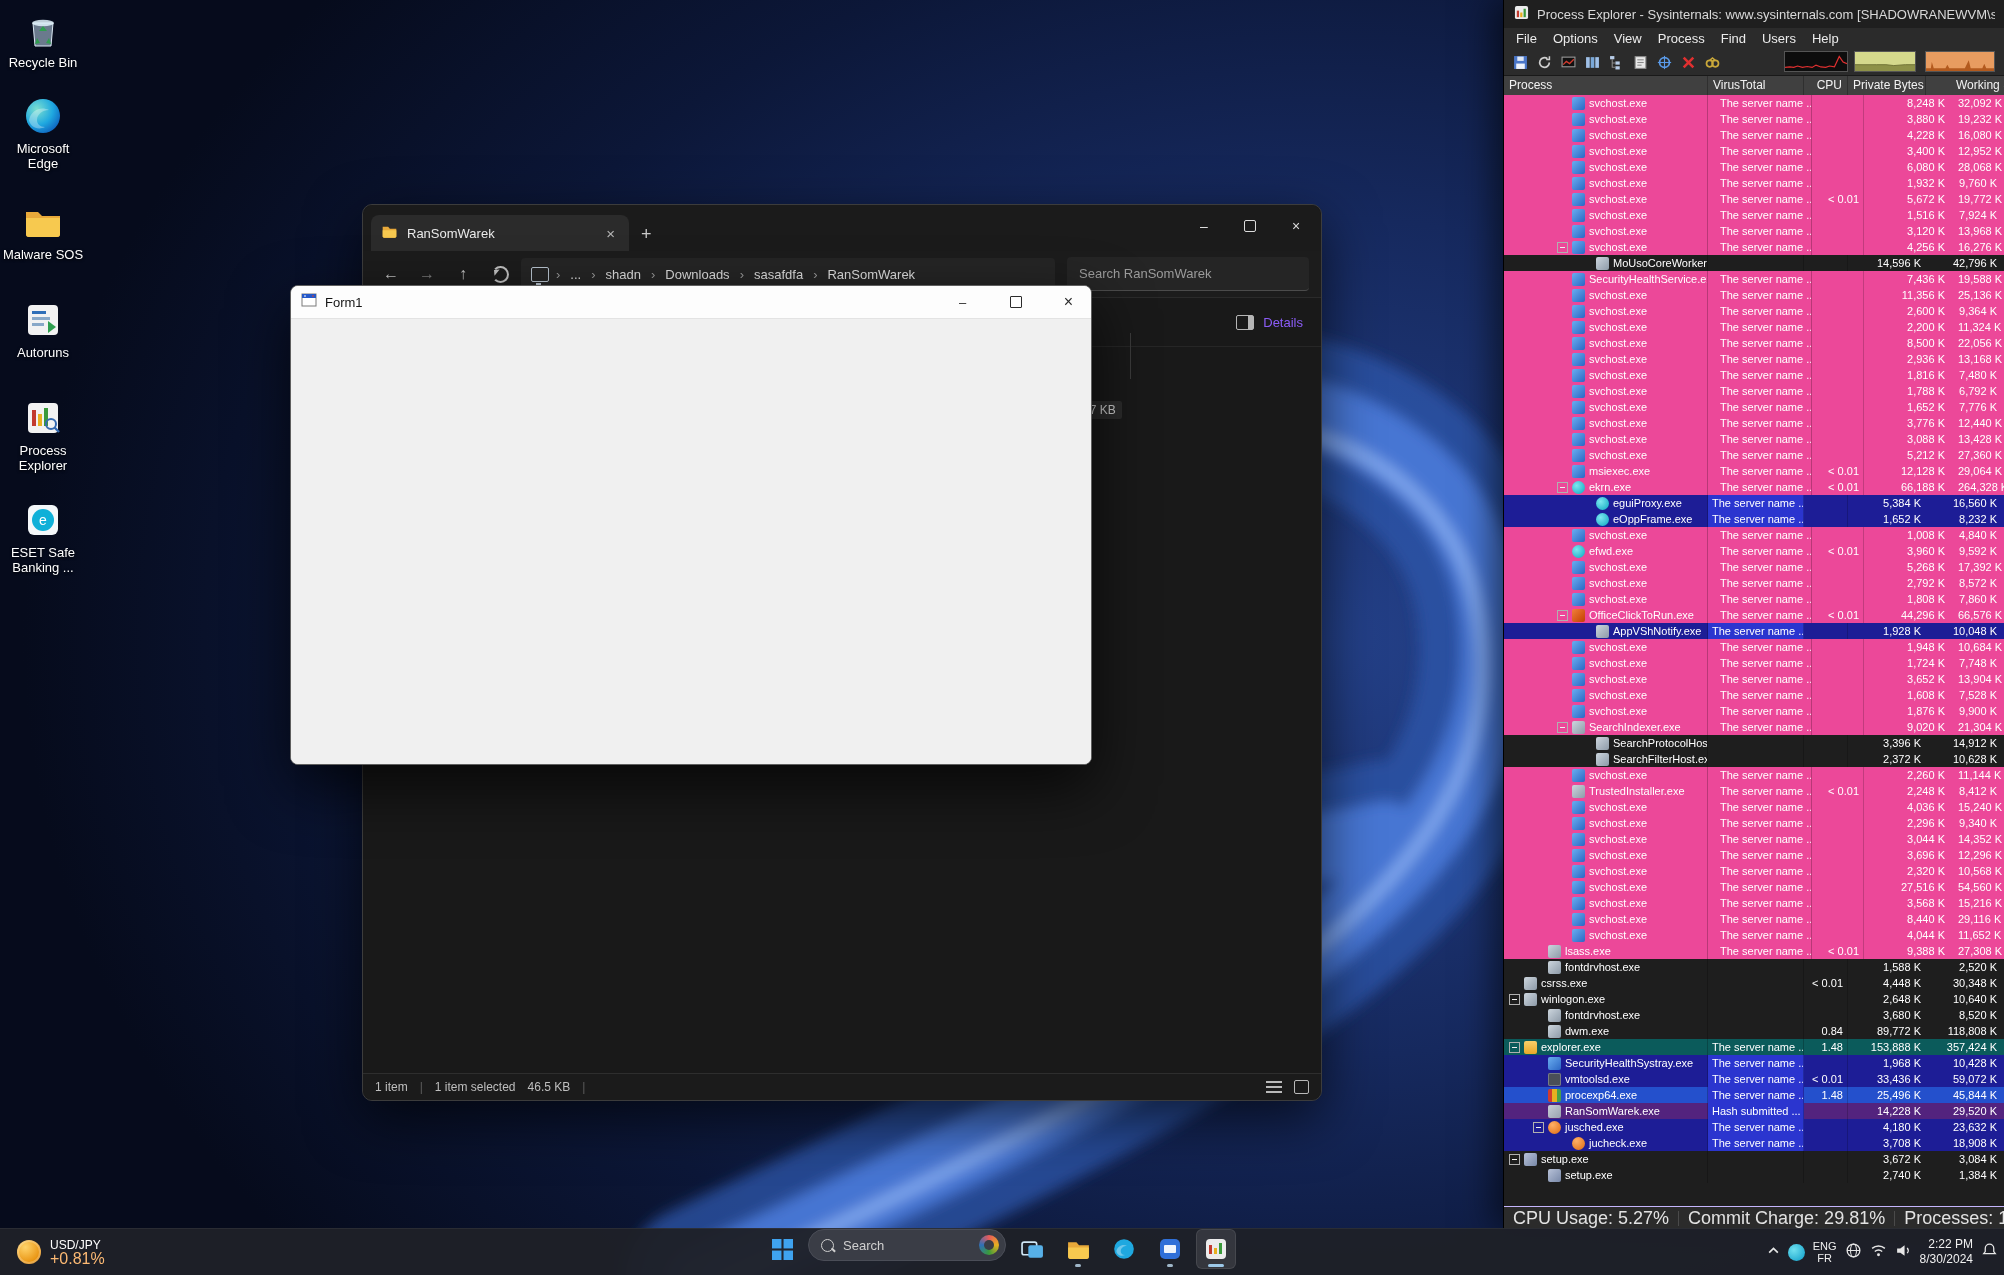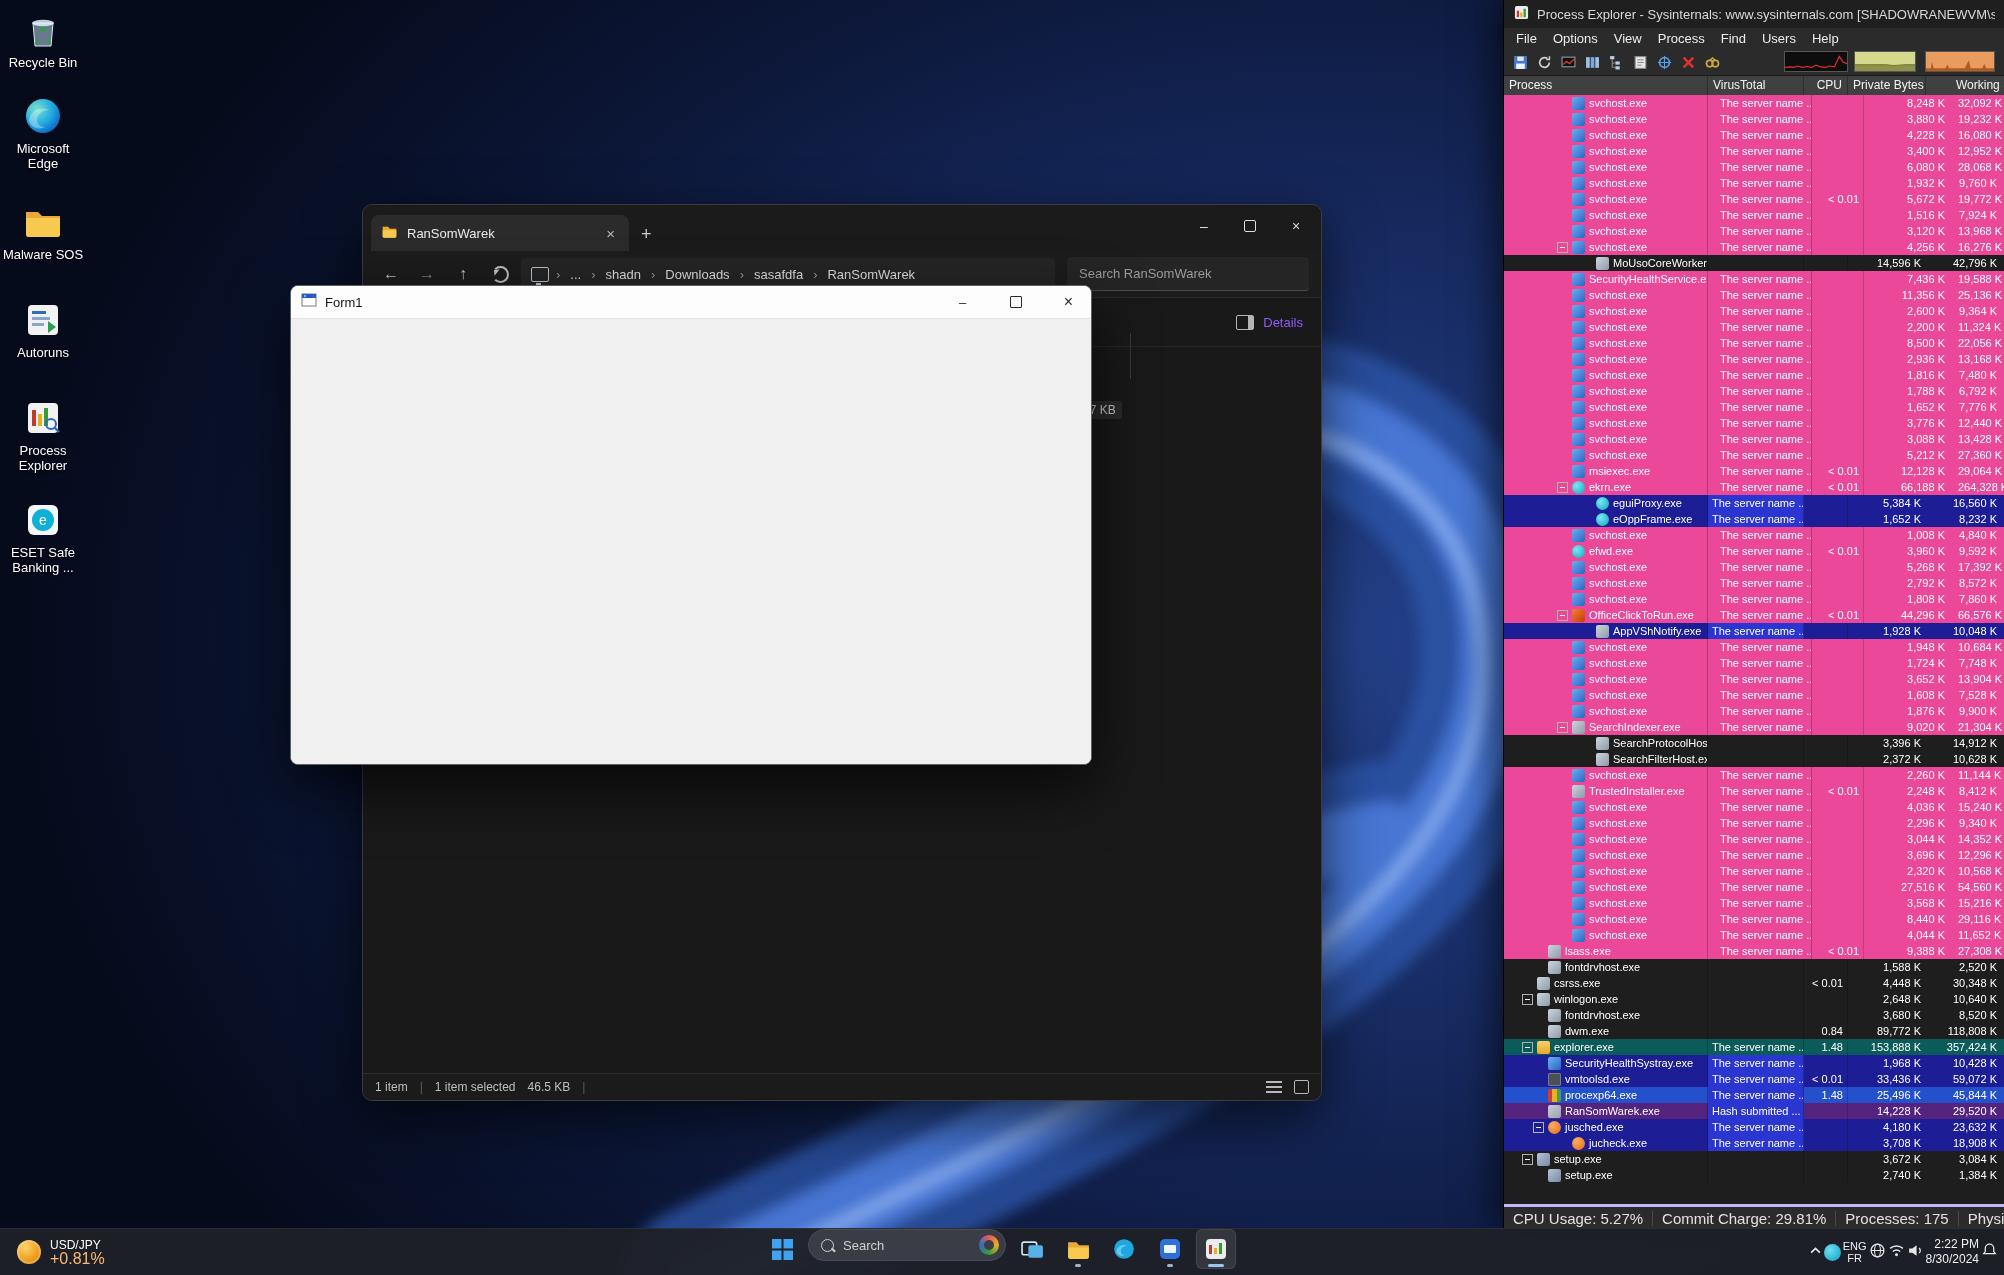--- a/index.html
+++ b/index.html
@@ -88,37 +88,37 @@
   .prow.sel{background:#2450cc;}
   .prow.packed{background:#53237e;}
   .prow.net{background:#0b5b5b;}
   .cell{box-sizing:border-box;height:16px;line-height:16px;overflow:hidden;}
   .cname{width:204px;display:flex;align-items:center;gap:4px;border-right:1px solid rgba(0,0,0,.22);}
   .cvt{width:96px;padding:0 4px;border-right:1px solid rgba(0,0,0,.22);}
   .cvt.vtb{background:#2b35cf;}
   .ccpu{width:44px;text-align:right;padding-right:4px;border-right:1px solid rgba(0,0,0,.18);}
   .cpb{width:78px;text-align:right;padding-right:5px;}
   .cws{flex:1;text-align:right;padding-right:8px;}
-  .i0{padding-left:18px;}.i1{padding-left:29px;}.i2{padding-left:53px;}.i3{padding-left:77px;}
+  .i0{padding-left:5px;}.i1{padding-left:29px;}.i2{padding-left:53px;}.i3{padding-left:77px;}
   .exp{width:11px;height:11px;min-width:11px;border:1px solid #b0b0b0;position:relative;box-sizing:border-box;}
   .exp.ph{border-color:transparent;}
   .exp:not(.ph)::after{content:"";position:absolute;left:2px;right:2px;top:4px;height:1px;background:#f0f0f0;}
   .pic{width:13px;height:13px;min-width:13px;border-radius:2px;}
   .pic.winb{background:linear-gradient(135deg,#6aaef0,#2b66c4);}
   .pic.wing{background:linear-gradient(135deg,#cdd6de,#8d9aa8);}
   .pic.eset{background:radial-gradient(circle at 35% 35%,#7de8f0,#0aa6c0);border-radius:50%;}
   .pic.office{background:linear-gradient(135deg,#f0803a,#c43e01);}
   .pic.folder{background:linear-gradient(#f8d06a,#e8a828);}
   .pic.vm{background:#4a4f58;box-shadow:inset 0 0 0 1px #767c85;}
   .pic.pe{background:linear-gradient(90deg,#d23b2e 0 4px,#e8b020 4px 9px,#48a048 9px 13px);}
   .pic.app{background:linear-gradient(135deg,#c8cfd8,#98a2ae);}
   .pic.java{background:radial-gradient(circle at 35% 30%,#ffb066,#e06a10);border-radius:50%;}
   .pic.setup{background:linear-gradient(135deg,#b8c2d8,#7888a8);}
-  .pstatus{position:absolute;left:0;right:0;bottom:0;height:22px;background:#2b2b2b;border-top:3px solid #c4b5fd;
-           display:flex;align-items:center;font-size:15px;color:#e2e2e2;}
+  .pstatus{position:absolute;left:0;right:0;bottom:0;height:22px;background:#2b2b2b;border-top:1px solid #c4b5fd;
+           display:flex;align-items:center;font-size:18px;color:#e2e2e2;}
   .pseg{padding:0 9px;border-right:1px solid #4a4a4a;height:15px;line-height:15px;white-space:nowrap;}
   
   .tbar{position:absolute;left:0;right:0;bottom:0;height:46px;background:rgba(30,32,40,.96);
         border-top:1px solid rgba(255,255,255,.06);z-index:30;}
   .twidget{position:absolute;left:8px;top:4px;height:38px;display:flex;align-items:center;gap:9px;padding:0 9px;border-radius:6px;}
   .coin{width:24px;height:24px;border-radius:50%;background:radial-gradient(circle at 35% 30%,#ffd36a,#e8920f 70%,#b56a06);box-shadow:inset 0 0 0 2px rgba(255,255,255,.25);}
   .wtxt{display:flex;flex-direction:column;line-height:14px;}
   .wtop{color:#fff;font-size:12px;}
   .wbot{color:#fdba74;font-size:16px;}
   .tcenter{position:absolute;left:762px;top:0;height:46px;display:flex;align-items:flex-start;gap:6px;}
@@ -127,21 +127,21 @@
   .tico.active{background:rgba(255,255,255,.10);box-shadow:inset 0 0 0 1px rgba(255,255,255,.09);}
   .rind{position:absolute;bottom:2px;left:50%;transform:translateX(-50%);width:6px;height:3px;border-radius:2px;background:#9fb6c8;}
   .active .rind{width:16px;background:#9cc8e8;}
   .spill{width:198px;height:32px;border-radius:16px;background:#3a3d46;border:1px solid #4a4d57;
          display:flex;align-items:center;gap:9px;padding:0 6px 0 12px;box-sizing:border-box;}
   .mag{width:11px;height:11px;border:1.6px solid #cfcfcf;border-radius:50%;position:relative;}
   .mag::after{content:"";position:absolute;left:9px;top:9px;width:5px;height:1.6px;background:#cfcfcf;transform:rotate(45deg);}
   .stxt{color:#cfcfcf;font-size:13px;flex:1;}
   .sring{width:20px;height:20px;border-radius:50%;background:conic-gradient(#e85a5a,#e8b020,#3a9a3a,#2f6fb8,#e85a5a);position:relative;}
   .sring::after{content:"";position:absolute;inset:5px;border-radius:50%;background:#3a3d46;}
-  .ttray{position:absolute;right:6px;top:0;height:46px;display:flex;align-items:center;gap:2px;}
+  .ttray{position:absolute;right:6px;top:0;height:46px;display:flex;align-items:center;gap:8px;}
   .lang{display:flex;flex-direction:column;align-items:center;line-height:12px;}
   .lang span{color:#f0f0f0;font-size:11px;}
   .clock{display:flex;flex-direction:column;align-items:flex-end;line-height:15px;}
   .clock span{color:#f0f0f0;font-size:12px;}
   .esettray{width:17px;height:17px;border-radius:50%;background:radial-gradient(circle at 35% 35%,#6fe0ef,#0c9cc8);}
 </style>
 </head>
 <body>
 
 <div class="wallpaper">

